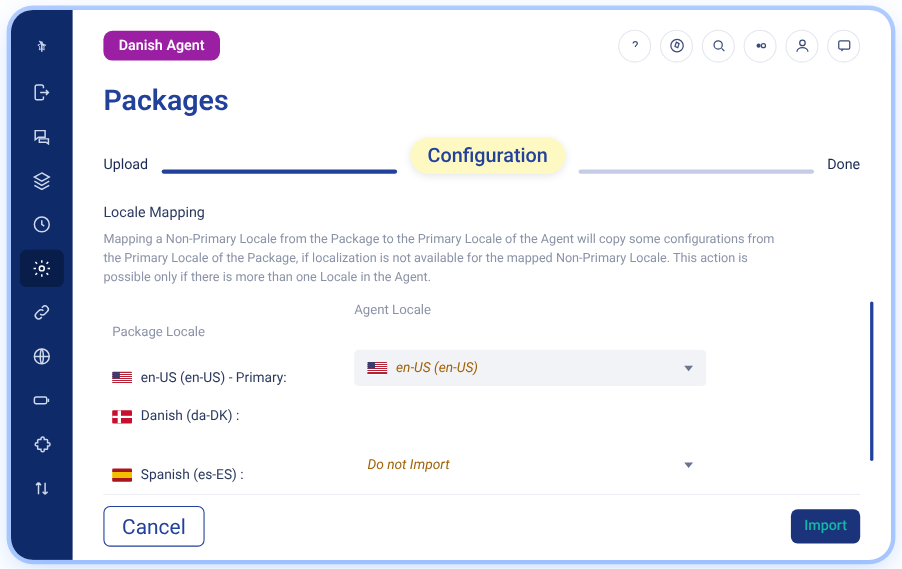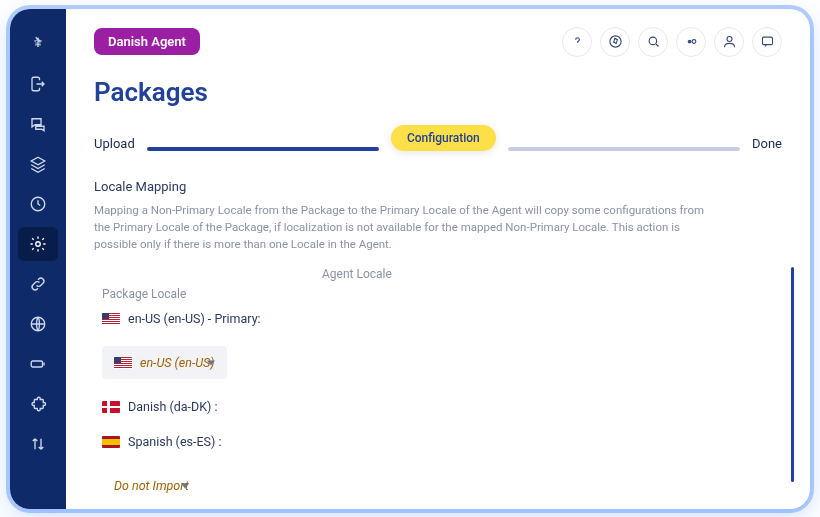--- a/index.html
+++ b/index.html
@@ -11,49 +11,49 @@
   .sidebar svg { width: 18px; height: 18px; stroke: currentColor; fill: none; stroke-width: 1.8; }
   .main { flex: 1; padding: 18px 28px 18px 28px; position: relative; display: flex; flex-direction: column; }
   .topbar { display: flex; align-items: center; justify-content: space-between; }
   .tag { background: #9b1fa3; color: #fff; padding: 6px 14px; border-radius: 8px; font-size: 13px; font-weight: 600; }
   .topicons { display: flex; gap: 8px; }
   .circbtn { width: 30px; height: 30px; border-radius: 50%; border: 1px solid #e4e7ef; background: #fff; display: flex; align-items: center; justify-content: center; cursor: pointer; color: #3a4a7a; }
   .circbtn svg { width: 15px; height: 15px; stroke: currentColor; fill: none; stroke-width: 1.8; }
   h1.page-title { color: #22419b; font-size: 26px; font-weight: 600; margin-top: 20px; }
   .stepper { display: flex; align-items: flex-end; margin-top: 18px; gap: 12px; }
   .step-label { font-size: 13px; color: #1a2a52; }
-  .step-pill { background: #fde047; border-radius: 999px; padding: 6px 16px; box-shadow: 0 2px 8px rgba(0,0,0,0.1); font-size: 12px; color: #22419b; font-weight: 500; }
+  .step-pill { background: #fef9c3; border-radius: 999px; padding: 6px 16px; box-shadow: 0 2px 8px rgba(0,0,0,0.1); font-size: 18px; color: #22419b; font-weight: 500; }
   .step-line { flex: 1; height: 3.5px; border-radius: 2px; }
   .step-line.done { background: #22419b; }
   .step-line.todo { background: #c5cde6; }
   .divider { height: 1px; background: #eceef4; margin-top: 14px; }
   .section-title { font-size: 13px; color: #2b3a5e; font-weight: 400; margin-top: 14px; }
   .section-desc { font-size: 11.5px; color: #8a92a6; line-height: 1.5; margin-top: 8px; max-width: 620px; }
   .mapping { margin-top: 14px; position: relative; }
   .mapping-headers { display: flex; gap: 20px; padding: 0 8px; }
   .mapping-headers .col { font-size: 12px; color: #8a92a6; }
   .col-pkg { width: 200px; margin-top: 20px; }
   .col-agent { flex: 1; max-width: 320px; }
-  .row { display: flex; align-items: flex-start; gap: 20px; padding: 10px 8px; flex-direction: column; }
+  .row { display: flex; align-items: flex-end; gap: 20px; padding: 10px 8px; }
   .row .pkg { width: 200px; display: flex; align-items: center; gap: 8px; font-size: 12.5px; color: #2b3a5e; }
   .row .agent { flex: 1; max-width: 320px; }
   .select { position: relative; background: #f2f3f6; border-radius: 4px; padding: 9px 12px; display: flex; align-items: center; gap: 8px; font-size: 12.5px; color: #a16207; cursor: pointer; font-style: italic; }
   .select.plain { background: transparent; }
   .select .chev { position: absolute; right: 12px; top: 50%; transform: translateY(-50%); width: 0; height: 0; border-left: 4px solid transparent; border-right: 4px solid transparent; border-top: 5px solid #6a7490; }
   .flag { width: 18px; height: 12px; border-radius: 1px; display: inline-block; background: #ccc; position: relative; overflow: hidden; flex-shrink: 0; }
   .flag.us { background: linear-gradient(#b22234 0 8%, #fff 8% 16%, #b22234 16% 24%, #fff 24% 32%, #b22234 32% 40%, #fff 40% 48%, #b22234 48% 56%, #fff 56% 64%, #b22234 64% 72%, #fff 72% 80%, #b22234 80% 88%, #fff 88% 100%); }
   .flag.us::before { content: ""; position: absolute; left: 0; top: 0; width: 40%; height: 54%; background: #3c3b6e; }
   .flag.dk { background: #c8102e; }
   .flag.dk::before { content: ""; position: absolute; left: 30%; top: 0; width: 14%; height: 100%; background: #fff; }
   .flag.dk::after { content: ""; position: absolute; left: 0; top: 42%; width: 100%; height: 16%; background: #fff; }
   .flag.es { background: linear-gradient(#aa151b 0 25%, #f1bf00 25% 75%, #aa151b 75% 100%); }
   .vbar { position: absolute; right: -12px; top: 0; bottom: 30px; width: 3px; background: #22419b; border-radius: 2px; }
   .footer { margin-top: auto; padding-top: 10px; display: flex; justify-content: space-between; align-items: center; border-top: 1px solid #eceef4; }
   .btn-outline { border: 1.5px solid #22419b; color: #22419b; background: #fff; padding: 6px 16px; border-radius: 6px; font-size: 19px; cursor: pointer; }
-  .btn-primary { background: #1a337a; color: #fef9c3; border: none; padding: 8px 22px; border-radius: 6px; font-size: 13px; font-weight: 500; cursor: pointer; }
+  .btn-primary { background: #1a337a; color: #14b8a6; border: none; padding: 8px 12px; border-radius: 6px; font-size: 13px; font-weight: 500; cursor: pointer; }
 </style>
 </head>
 <body>
 
 <div class="frame">
   <div class="sidebar">
     <div class="nav-item">
         <svg viewBox="0 0 24 24">
           <path d="M12 2l3 6 5 1-4 4 1 6-5-3-5 3 1-6-4-4 5-1z" transform="scale(0.6) translate(8,4)"></path>
           <path d="M9 3l6 6M12 6v10"></path>

